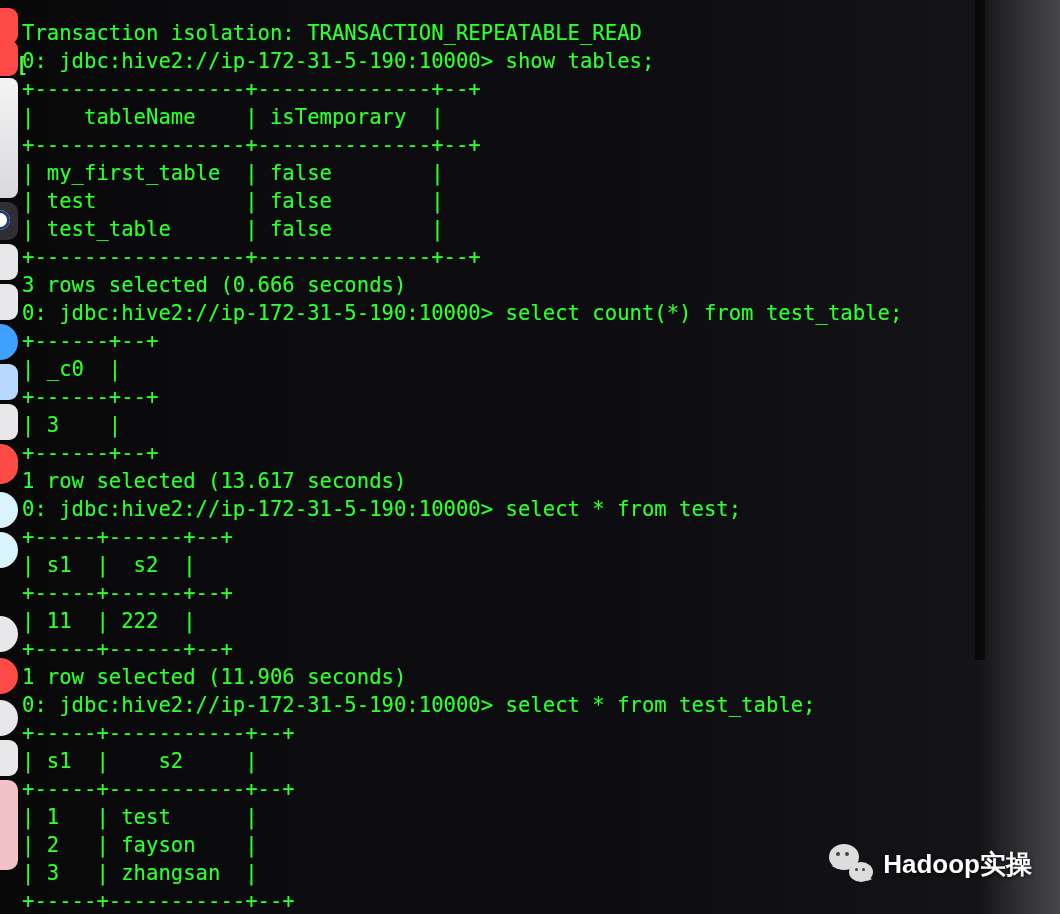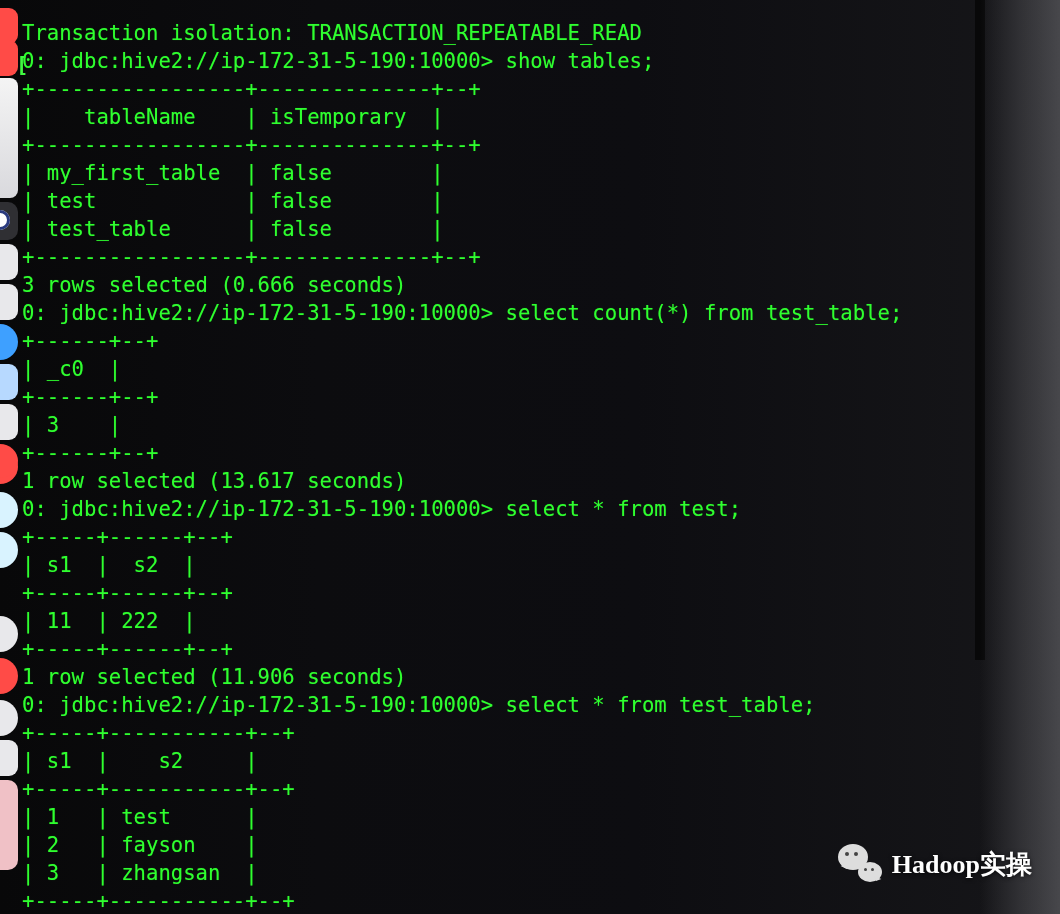--- a/index.html
+++ b/index.html
@@ -103,21 +103,21 @@
 
   
   .watermark {
     position:absolute;
     right: 28px;
     bottom: 30px;
     display:flex;
     align-items:center;
     gap:10px;
     color:#ffffff;
-    font-family: Liberation Serif, serif;
+    font-family: Liberation Sans, sans-serif;
     font-size:26px;
     font-weight:600;
     text-shadow: 0 1px 4px rgba(0,0,0,0.8);
   }
   .wechat-icon {
     position:relative;
     width:44px;
     height:40px;
   }
   .bubble-big {

